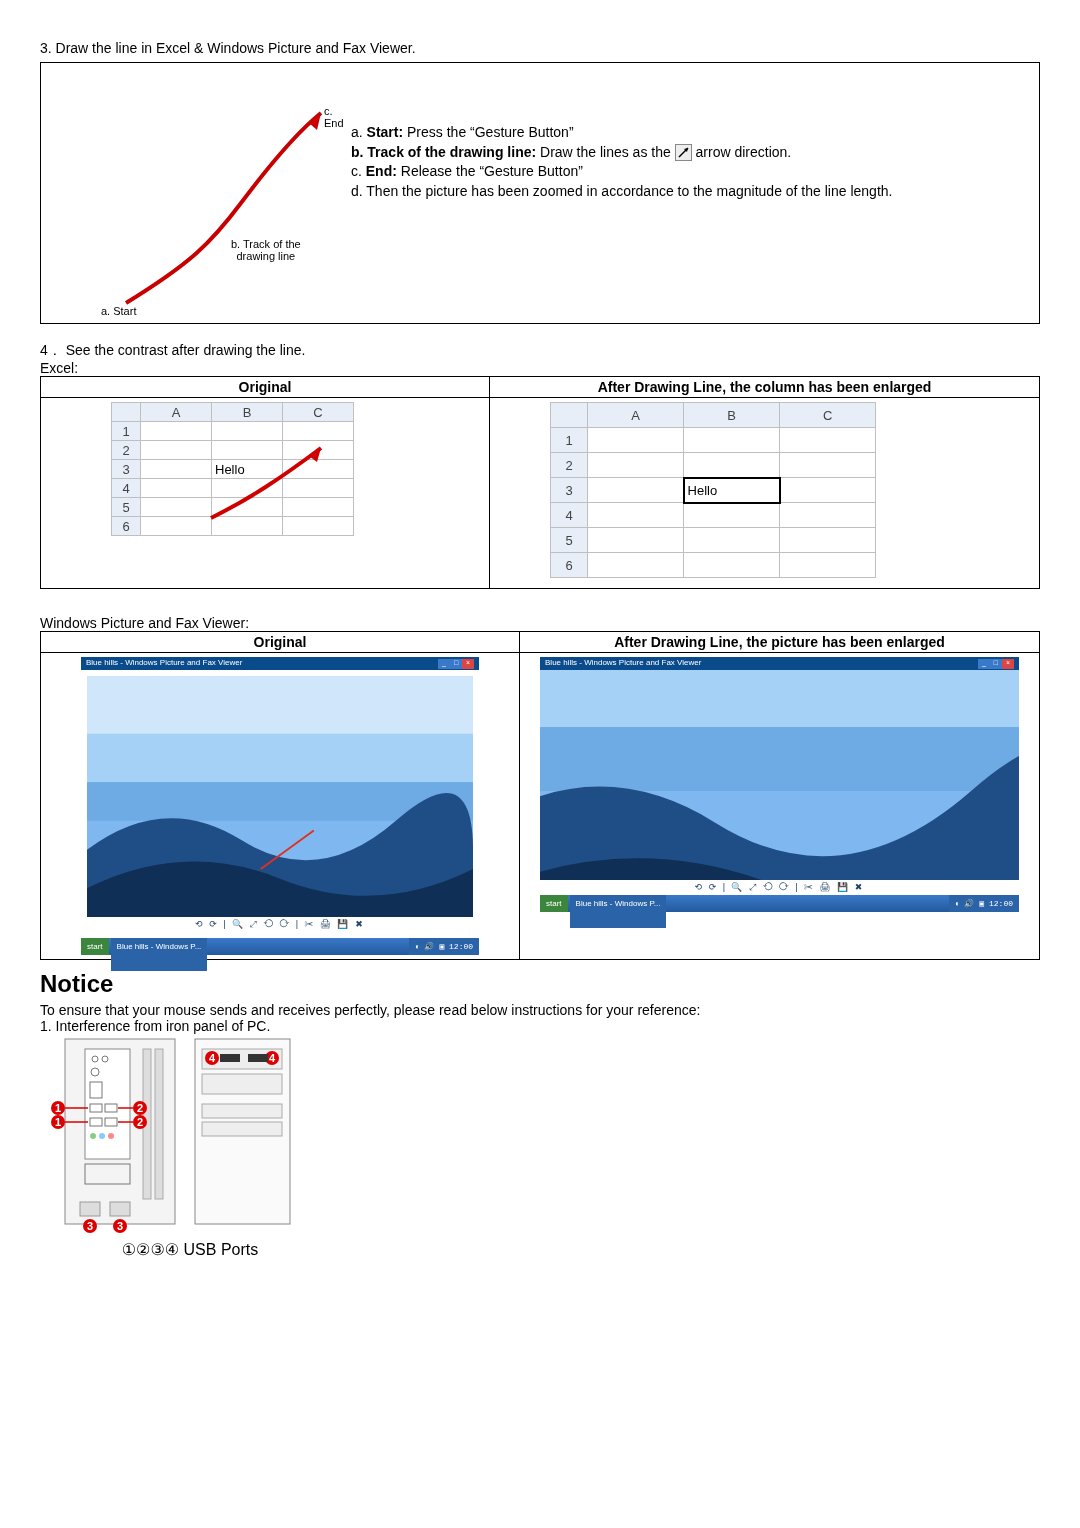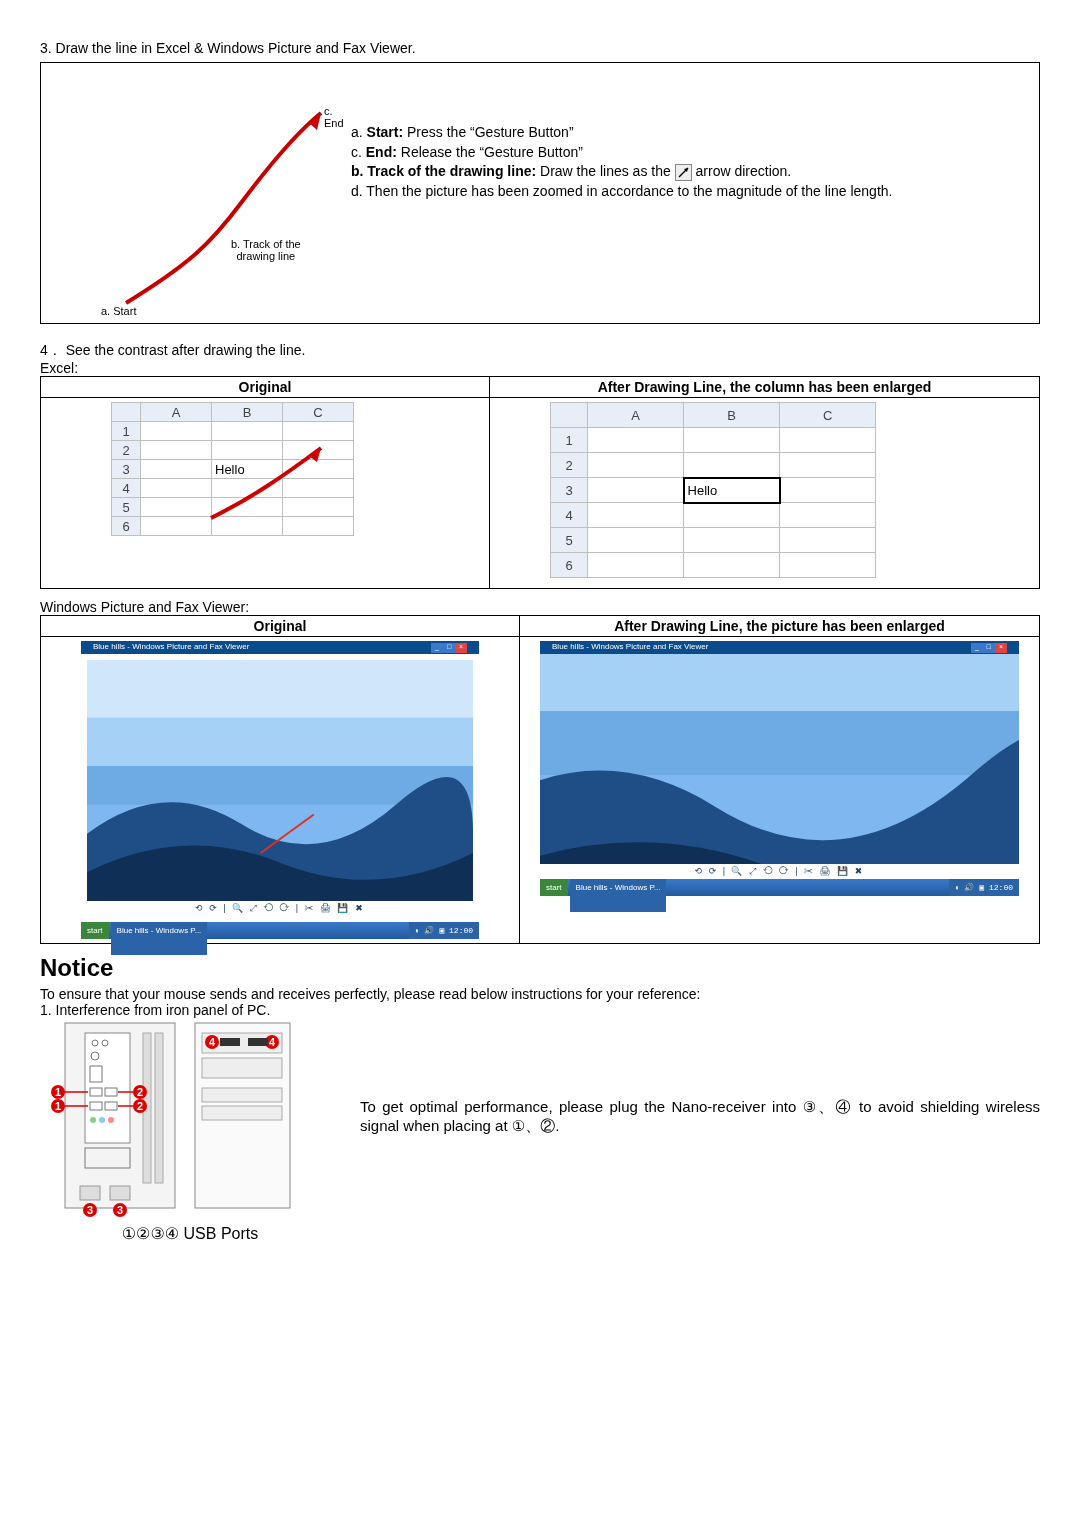--- a/index.html
+++ b/index.html
@@ -49,21 +49,21 @@
     border:1px solid #bfbfbf;
     font-family: Arial, sans-serif;
     font-size: 13px;
     text-align:center;
     color:#444;
     padding:0;
   }
   .excel-row-hdr { background:#e8eef7; width:28px; }
   .excel-col-hdr { background:#e8eef7; }
   .wpfv-window { position:relative; width:100%; background:#0a4b8c; }
-  .wpfv-title { font-size:8px; color:#fff; padding:1px 12px; display:flex; justify-content:space-between;border-radius:6px; }
+  .wpfv-title { font-size:8px; color:#fff; padding:1px 5px; display:flex; justify-content:space-between;border-radius:6px; }
   .wpfv-btns span{ display:inline-block; width:12px; height:10px; font-size:7px; text-align:center; }
   .wpfv-content { background:#fff; padding:6px; }
   .mountains { width:100%; display:block; }
   .wpfv-toolbar { text-align:center; font-size:9px; color:#246; padding:2px 0; letter-spacing:2px; }
   .taskbar { height:17px; background:linear-gradient(#3a79c9,#235a9e); display:flex; align-items:center; font-size:8px; color:#fff; }
   .taskbar .start{ background:#3c853c; padding:0 6px; height:100%; display:flex; align-items:center; }
   .taskbar .tab{ background:#2a63a8; padding:16px 6px; margin-left:2px; height:100%; display:flex; align-items:center; }
   .taskbar .tray{ margin-left:auto; background:#2a63a8; padding:0 6px; height:100%; display:flex; align-items:center;font-family:Liberation Mono, monospace; }
   .pc-section { display:flex; align-items:flex-start; gap:20px; }
   .pc-imgs { width:300px; text-align:center; }
@@ -86,29 +86,29 @@
       <div style="position:absolute;left:60px;top:242px;font-size:11px;">a. Start</div>
       <div style="position:absolute;left:190px;top:175px;font-size:11px;text-align:center;white-space:pre;">b. Track of the
 drawing line</div>
       <div style="position:absolute;left:283px;top:42px;font-size:11px;">c. End</div>
     </div>
     <div class="text-cell">
       <div>
         <span>a. </span><span class="bold">Start:</span><span> Press the “Gesture Button”</span>
       </div>
       <div>
-        <span>c. </span><span class="bold">End:</span><span> Release the “Gesture Button”</span>
-      </div>
-      <div>
         <span class="bold">b. Track of the drawing line:</span><span> Draw the lines as the</span>
         <span class="arrow-icon"><svg width="13" height="13">
               <line x1="2" y1="11" x2="11" y2="2" stroke="#000" stroke-width="1.5"></line>
               <polygon points="11,2 7,3 10,6" fill="#000"></polygon>
             </svg></span>
         <span>arrow direction.</span>
+      </div>
+      <div>
+        <span>c. </span><span class="bold">End:</span><span> Release the “Gesture Button”</span>
       </div>
       <div>d. Then the picture has been zoomed in accordance to the magnitude of the line length.</div>
     </div>
   </div>
 </div>
 
 <div>4． See the contrast after drawing the line.</div>
 <div>Excel:</div>
 
 <div class="tbl-wrap">
@@ -217,21 +217,21 @@
                 <td></td>
                 <td></td>
               </tr>
         </tbody>
           </table>
       </div>
     </div>
   </div>
 </div>
 
-<div style="margin-top:10px;">Windows Picture and Fax Viewer:</div>
+<div style="margin-top:26px;">Windows Picture and Fax Viewer:</div>
 
 <div class="tbl-wrap">
   <div class="tbl-row">
     <div class="tbl-cell hdr" style="width:48%;">Original</div>
     <div class="tbl-cell hdr" style="width:52%;">After Drawing Line, the picture has been enlarged</div>
   </div>
   <div class="tbl-row">
     <div class="tbl-cell" style="width:48%;padding:4px 40px;">
       <div class="wpfv-window">
         <div class="wpfv-title">
@@ -345,14 +345,13 @@
             <text x="19" y="28" fill="#fff" font-size="11" font-weight="bold">4</text>
           <rect x="30" y="20" width="20" height="8" fill="#333"></rect>
           <circle cx="82" cy="24" r="7"></circle>
             <text x="79" y="28" fill="#fff" font-size="11" font-weight="bold">4</text>
           <rect x="58" y="20" width="20" height="8" fill="#333"></rect>
         </g>
       </svg>
     </div>
     <div class="usb-label">①②③④ USB Ports</div>
   </div>
-  <div class="desc-text" style="flex:1;">To get optimal performance, please plug the Nano-receiver into ③、④ to avoid shielding wireless signal when placing at ①、②.</div>
 </div>
 
 </body></html>

